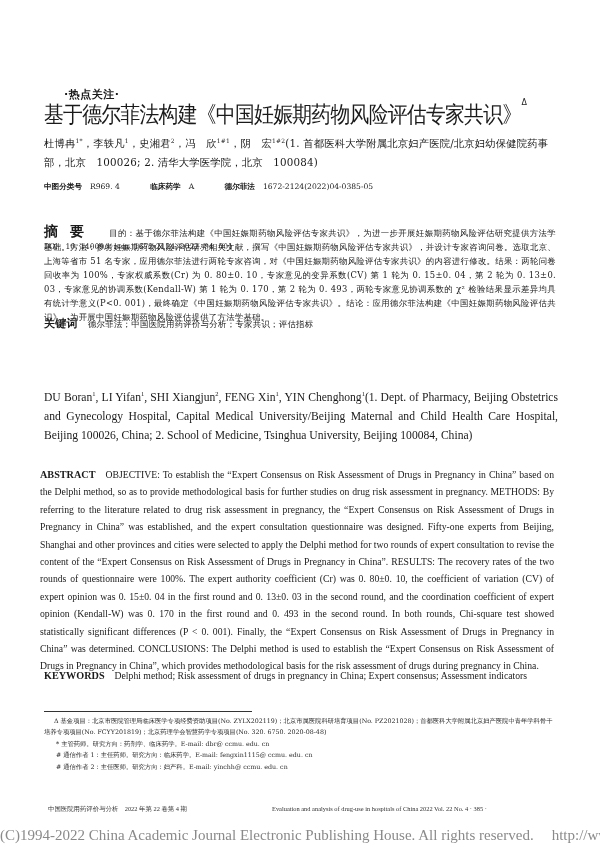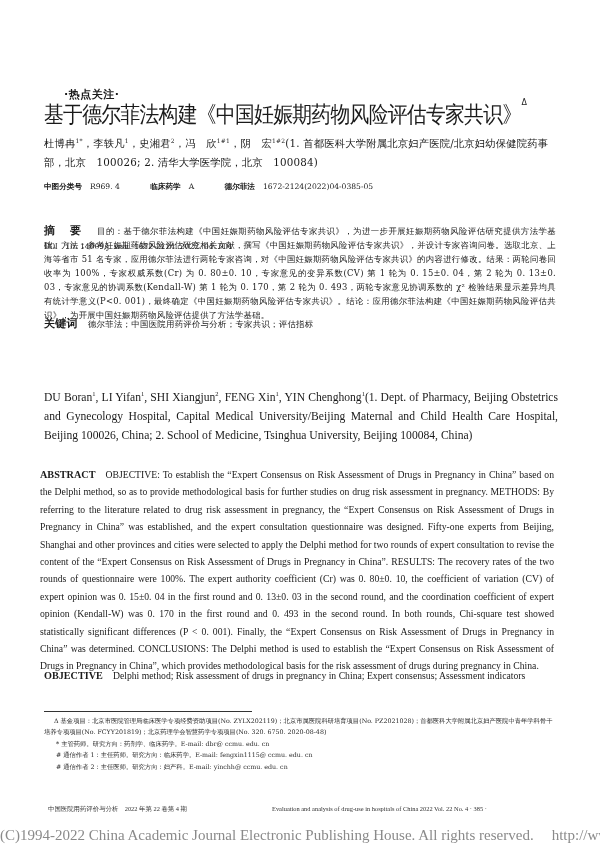--- a/index.html
+++ b/index.html
@@ -13,21 +13,21 @@
     .authors-cn { position: absolute; left: 44px; top: 131px; width: 512px; font-size: 10.3px; line-height: 19px; font-family: "DejaVu Serif", serif; letter-spacing: 0.2px; }
     .authors-cn sup { font-size: 6px; }
 
     .meta-row { position: absolute; left: 44px; font-size: 7.6px; font-family: "DejaVu Serif", serif; white-space: nowrap; }
     .meta-row .k { font-family: "DejaVu Sans", sans-serif; font-weight: bold; margin-right: 8px; }
     .meta-row .g { display: inline-block; margin-right: 28px; }
     .meta1 { top: 182px; }
     .meta2 { top: 197px; margin-top: 45px; }
 
     .abs-cn { position: absolute; left: 44px; top: 224px; width: 512px; font-size: 8.4px; line-height: 14px; text-align: justify; letter-spacing: 0.3px; }
-    .abs-cn .k { font-family: Liberation Mono, monospace; font-weight: bold; font-size: 11px; margin-right: 12px; letter-spacing: 4px; }
+    .abs-cn .k { font-family: Liberation Sans, sans-serif; font-weight: bold; font-size: 14px; margin-right: 21px; letter-spacing: 4px; }
     .kw-cn { position: absolute; left: 44px; top: 317px; width: 512px; font-size: 8.4px; line-height: 14px; letter-spacing: 0.3px; }
     .kw-cn .k { font-family: "DejaVu Sans", sans-serif; font-weight: bold; font-size: 11px; margin-right: 10px; }
 
     .title-en { position: absolute; left: 44px; top: 346px; width: 514px; font-size: 12.4px; line-height: 19px; font-weight: bold; font-family: "Liberation Serif", serif; text-align: justify; text-align-last: left; }
     .title-en sup { font-size: 7px; }
 
     .authors-en { position: absolute; left: 44px; top: 384px; width: 514px; font-size: 11.6px; line-height: 19px; font-family: "Liberation Serif", serif; text-align: justify; text-align-last: left; }
     .authors-en sup { font-size: 6.5px; }
 
     .abs-en { position: absolute; left: 40px; top: 466px; width: 514px; font-size: 9.7px; line-height: 17.4px; font-family: "Liberation Serif", serif; text-align: justify; }
@@ -81,21 +81,21 @@
 
 
   <div class="authors-en">
     <span><span>DU Boran</span><sup>1</sup></span>, <span><span>LI Yifan</span><sup>1</sup></span>, <span><span>SHI Xiangjun</span><sup>2</sup></span>, <span><span>FENG Xin</span><sup>1</sup></span>, <span><span>YIN Chenghong</span><sup>1</sup></span><span>(1. Dept. of Pharmacy, Beijing Obstetrics and Gynecology Hospital, Capital Medical University/Beijing Maternal and Child Health Care Hospital, Beijing 100026, China; 2. School of Medicine, Tsinghua University, Beijing 100084, China)</span>
   </div>
 
   <div class="abs-en">
     <span class="k">ABSTRACT</span><span>OBJECTIVE: To establish the “Expert Consensus on Risk Assessment of Drugs in Pregnancy in China” based on the Delphi method, so as to provide methodological basis for further studies on drug risk assessment in pregnancy. METHODS: By referring to the literature related to drug risk assessment in pregnancy, the “Expert Consensus on Risk Assessment of Drugs in Pregnancy in China” was established, and the expert consultation questionnaire was designed. Fifty-one experts from Beijing, Shanghai and other provinces and cities were selected to apply the Delphi method for two rounds of expert consultation to revise the content of the “Expert Consensus on Risk Assessment of Drugs in Pregnancy in China”. RESULTS: The recovery rates of the two rounds of questionnaire were 100%. The expert authority coefficient (Cr) was 0. 80±0. 10, the coefficient of variation (CV) of expert opinion was 0. 15±0. 04 in the first round and 0. 13±0. 03 in the second round, and the coordination coefficient of expert opinion (Kendall-W) was 0. 170 in the first round and 0. 493 in the second round. In both rounds, Chi-square test showed statistically significant differences (P &lt; 0. 001). Finally, the “Expert Consensus on Risk Assessment of Drugs in Pregnancy in China” was determined. CONCLUSIONS: The Delphi method is used to establish the “Expert Consensus on Risk Assessment of Drugs in Pregnancy in China”, which provides methodological basis for the risk assessment of drugs during pregnancy in China.</span>
   </div>
   <div class="kw-en">
-    <span class="k">OBJECTIVE</span><span>Delphi method; Risk assessment of drugs in pregnancy in China; Expert consensus; Assessment indicators</span>
+    <span class="k">KEYWORDS</span><span>Delphi method; Risk assessment of drugs in pregnancy in China; Expert consensus; Assessment indicators</span>
   </div>
 
   <div class="footnote-rule"></div>
   <div class="footnotes">
     <div class="fn-fund">Δ 基金项目：北京市医院管理局临床医学专项经费资助项目(No. ZYLX202119)；北京市属医院科研培育项目(No. PZ2021028)；首都医科大学附属北京妇产医院中青年学科骨干培养专项项目(No. FCYY201819)；北京药理学会智慧药学专项项目(No. 320. 6750. 2020-08-48)</div>
     <div class="fn indent">* 主管药师。研究方向：药剂学、临床药学。E-mail: dbr@ ccmu. edu. cn</div>
     <div class="fn indent"># 通信作者 1：主任药师。研究方向：临床药学。E-mail: fengxin1115@ ccmu. edu. cn</div>
     <div class="fn indent"># 通信作者 2：主任医师。研究方向：妇产科。E-mail: yinchh@ ccmu. edu. cn</div>
   </div>
 

